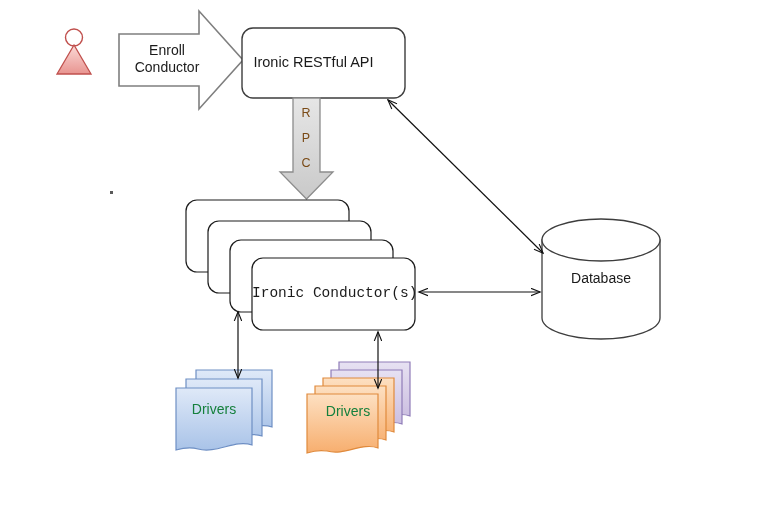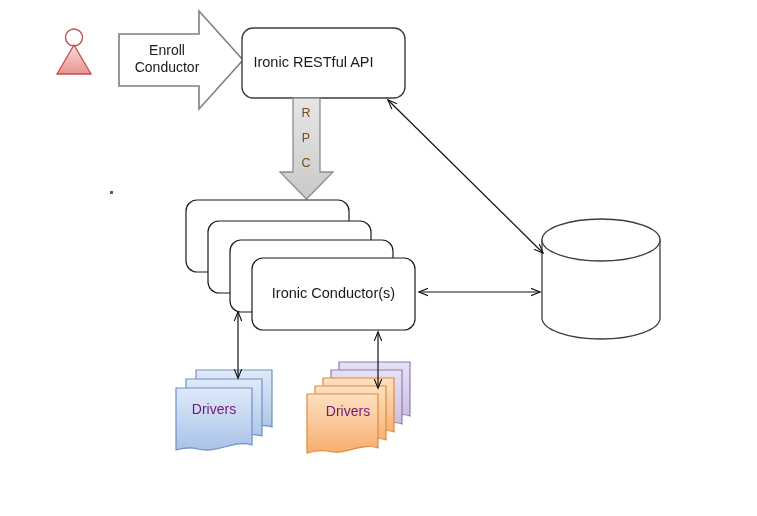--- a/index.html
+++ b/index.html
@@ -49,21 +49,21 @@
     width: 100px;
   }
   .rpc-label {
     font-size: 12.5px;
     color: #7a4a16;
     text-align: center;
     width: 20px;
   }
   .doc-label {
     font-size: 14px;
-    color: #701a75;
+    color: #15803d;
     text-align: center;
     width: 110px;
   }
   .db-label {
     font-size: 14px;
     color: #1a1a1a;
     text-align: center;
     width: 110px;
   }
   .speck {
@@ -162,22 +162,23 @@
 
 
   <div class="lbl arrow-label" style="left:117px; top:42px;text-align:center;"><span>Enroll</span><br><span>Conductor</span></div>
 
   <div class="lbl box-label" style="left:242px; top:54px; width:143px; text-align:center;">Ironic RESTful API</div>
 
   <div class="lbl rpc-label" style="left:296px; top:106px;">R</div>
   <div class="lbl rpc-label" style="left:296px; top:131px;">P</div>
   <div class="lbl rpc-label" style="left:296px; top:156px;">C</div>
 
-  <div class="lbl box-label" style="left:252px; top:285px; width:163px; text-align:center;">Ironic Conductor(s)</div>
+  <div class="lbl box-label" style="left:252px; top:285px; width:163px; text-align:center;font-family:Liberation Mono, monospace;">Ironic Conductor(s)</div>
 
+  <div class="lbl db-label" style="left:546px; top:270px;">Database</div>
 
   <div class="lbl doc-label" style="left:159px; top:401px;">Drivers</div>
 
   <div class="lbl doc-label" style="left:293px; top:403px;">Drivers</div>
 
   <div class="speck" style="left:110px; top:191px;"></div>
 
 </div>
 
 </body></html>

